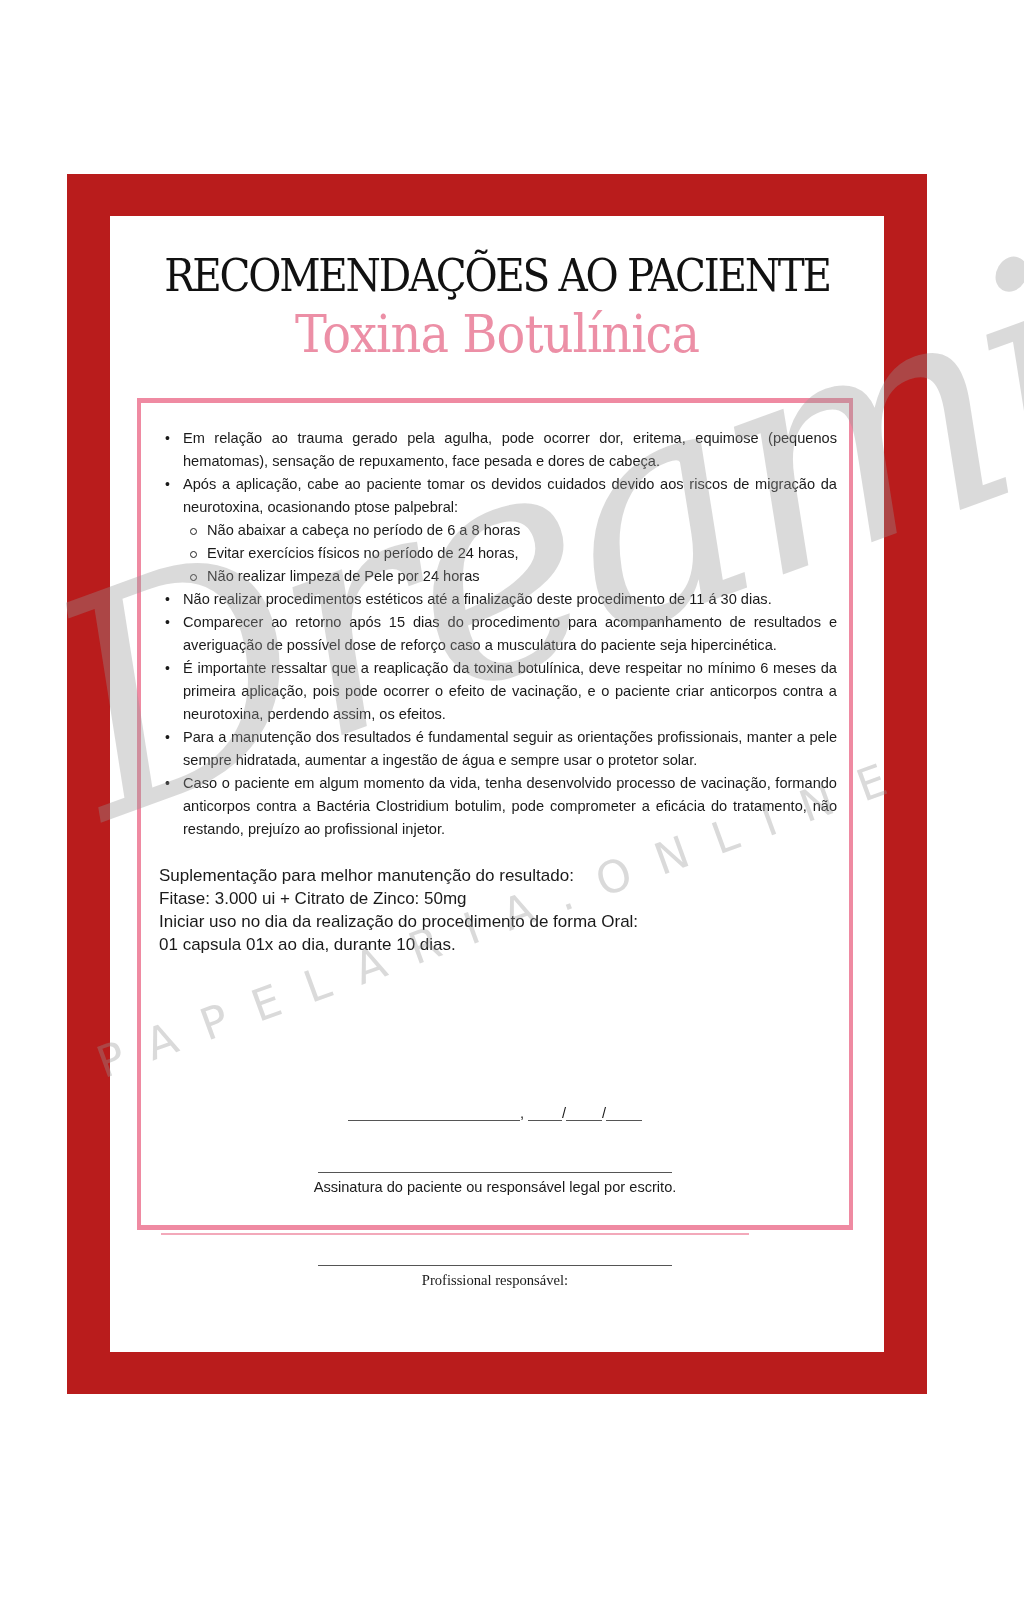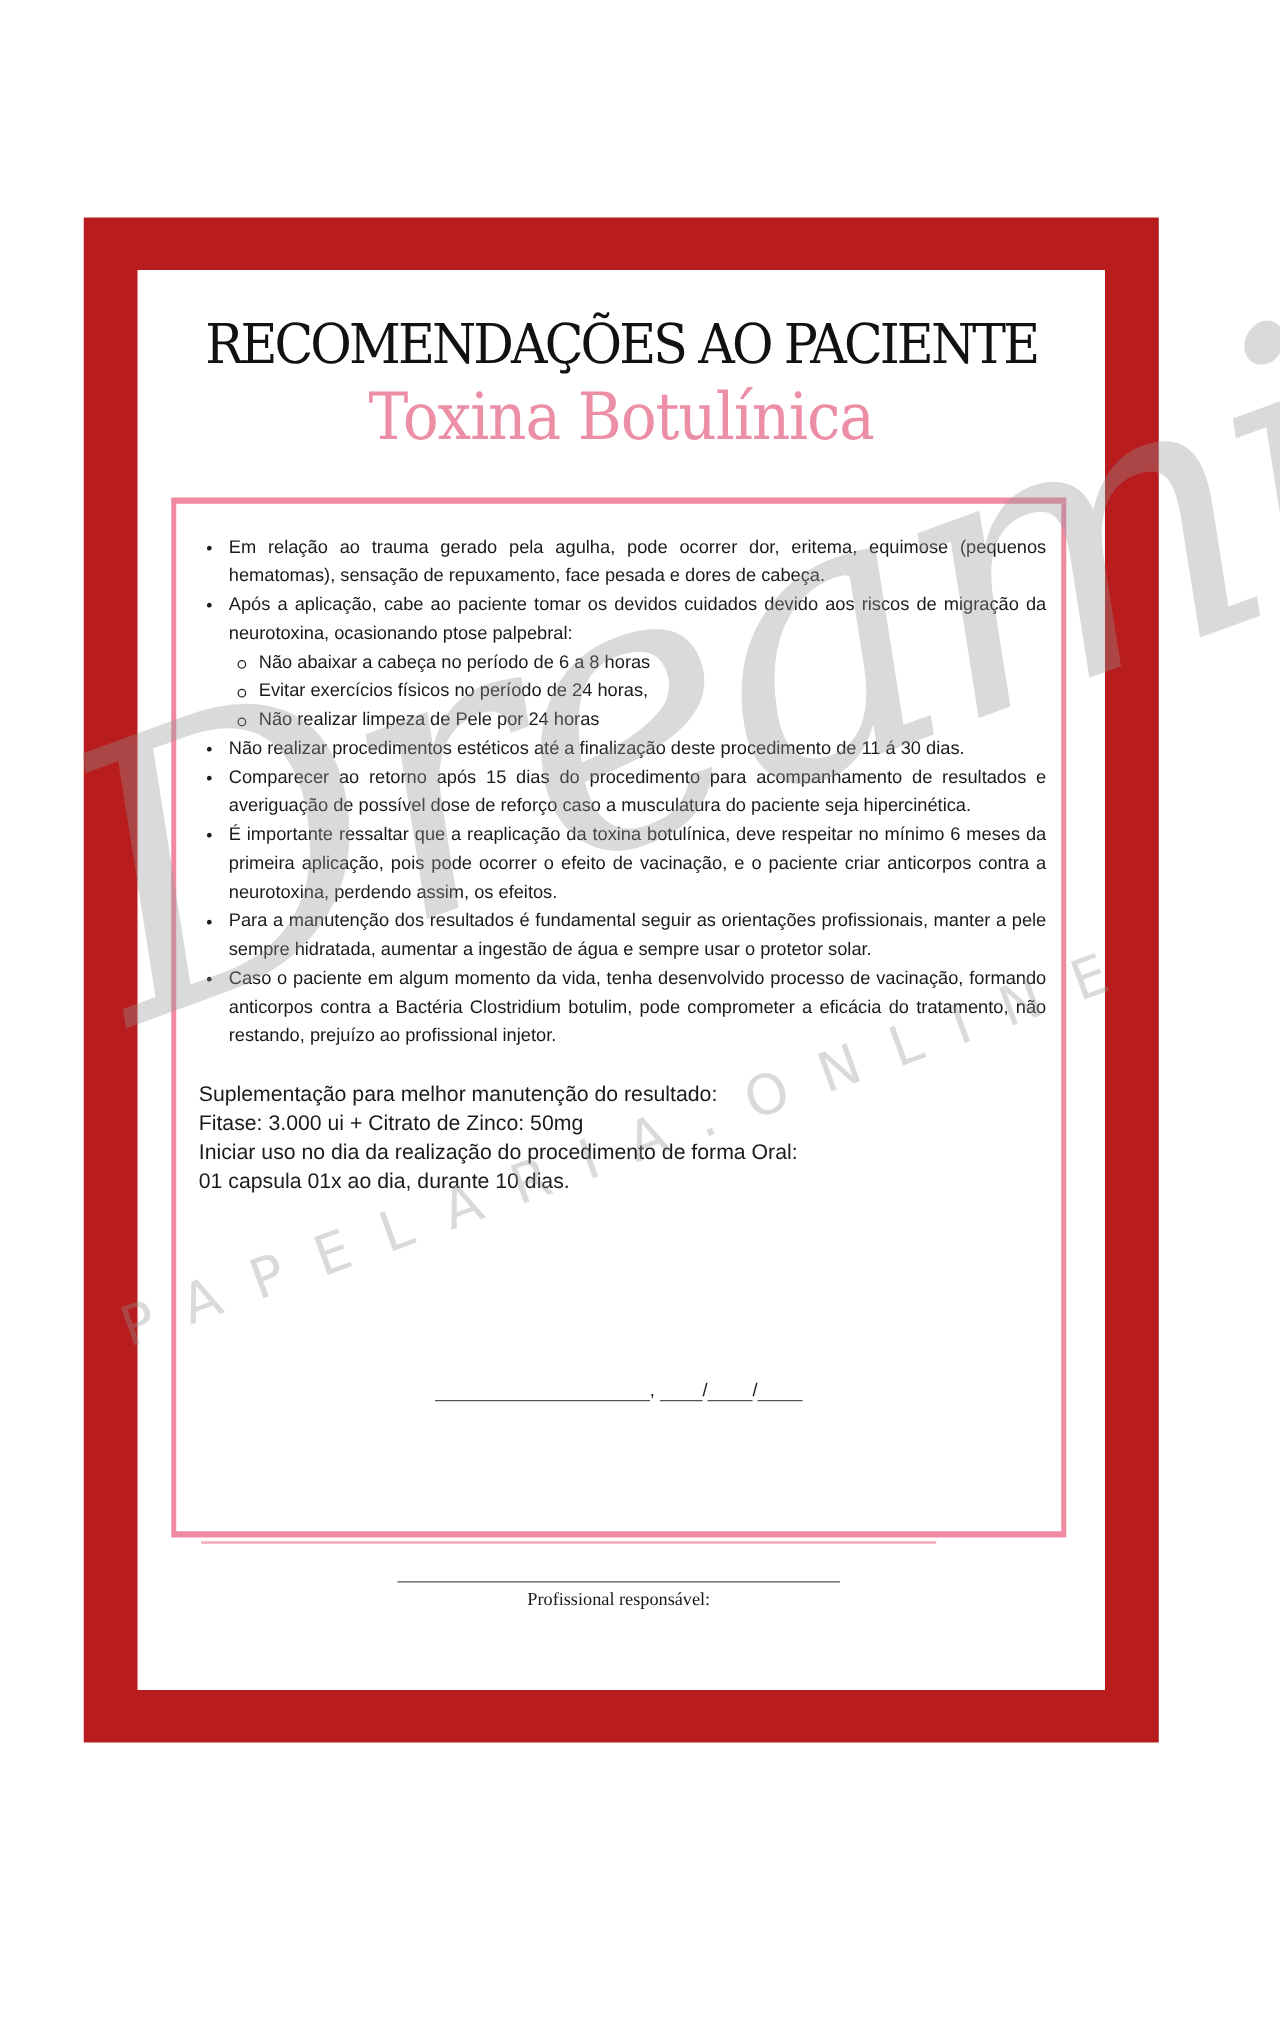--- a/index.html
+++ b/index.html
@@ -58,20 +58,24 @@
           <div>Iniciar uso no dia da realização do procedimento de forma Oral:</div>
           <div>01 capsula 01x ao dia, durante 10 dias.</div>
         </div>
       </div>
 
       <div class="sign" style="top:702px;">
         <span class="line" style="width:172px;"></span><span>,</span>
         <span class="line" style="width:34px;"></span><span>/</span><span class="line" style="width:36px;"></span><span>/</span><span class="line" style="width:36px;"></span>
       </div>
 
+      <div class="sign" style="top:754px;">
+        <div><span class="line" style="width:354px;"></span></div>
+        <div style="margin-top:6px;">Assinatura do paciente ou responsável legal por escrito.</div>
+      </div>
 
       <div class="sign" style="top:846px;font-family:Liberation Serif, serif;">
         <div><span class="line" style="width:354px;"></span></div>
         <div style="margin-top:6px;">Profissional responsável:</div>
       </div>
     </div>
   </div>
 </div>
 
 <div class="watermark wm-big">Dreaming</div>

